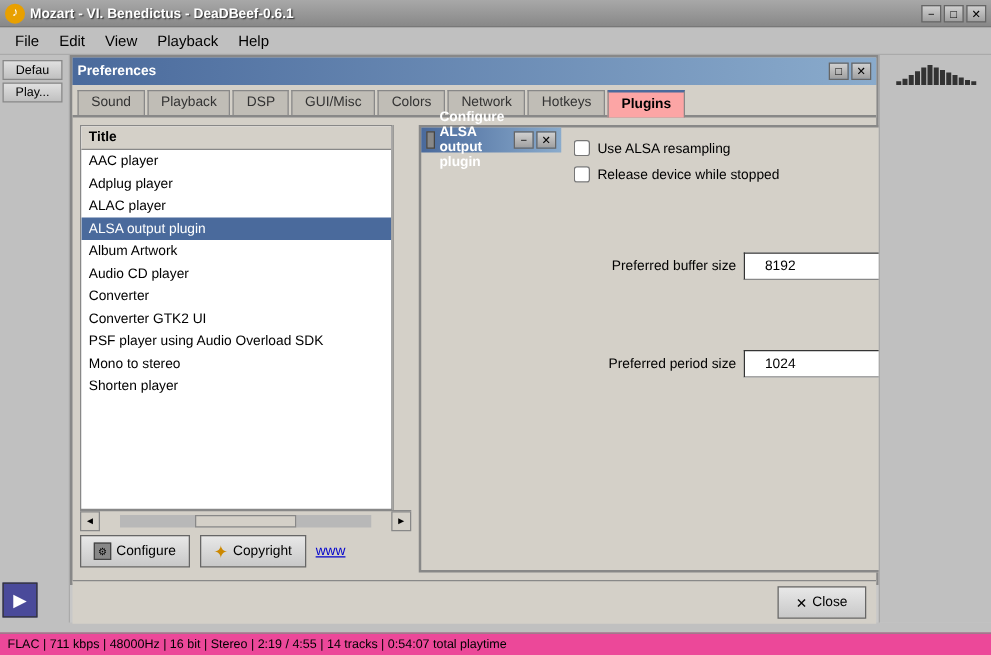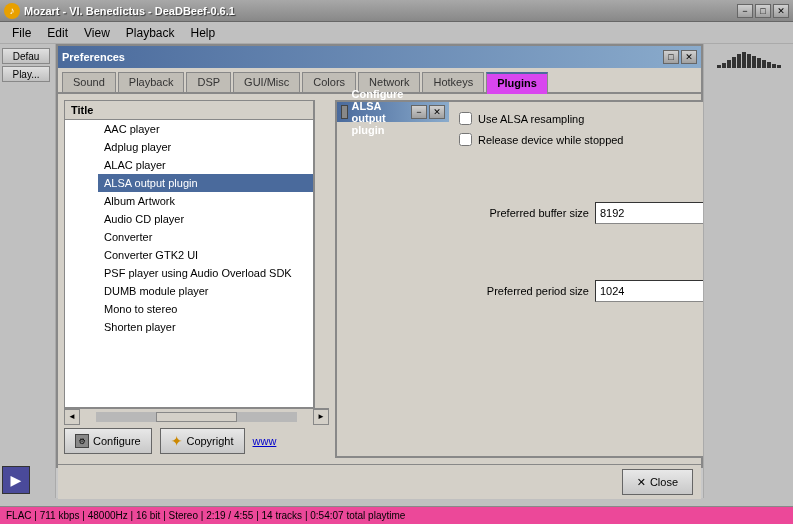--- a/index.html
+++ b/index.html
@@ -174,21 +174,21 @@
     .tab {
       padding: 3px 10px;
       font-size: 11px;
       background: #c0bdb6;
       border: 1px solid #888;
       border-bottom: none;
       cursor: pointer;
       color: #333;
     }
     .tab.active {
-      background: #d946ef;
+      background: #fca5a5;
       border-top: 2px solid #4a6a9c;
       font-weight: bold;
       color: #000;
       margin-bottom: -2px;
       padding-bottom: 5px;
     }
 
     
     .plugins-content {
       display: flex;
@@ -209,21 +209,20 @@
     .plugin-list-header {
       background: #d4d0c8;
       padding: 3px 6px;
       font-size: 11px;
       font-weight: bold;
       border-bottom: 1px solid #888;
     }
     .plugin-list {
       overflow-y: auto;
       flex: 1;
-      padding-left: 33px;
     }
     .plugin-item {
       padding: 3px 6px;
       font-size: 11px;
       cursor: pointer;
       color: #000;
     }
     .plugin-item.selected {
       background: #4a6a9c;
       color: white;
@@ -305,21 +304,21 @@
     }
     .field-label {
       min-width: 130px;
       text-align: right;
     }
     .field-input {
       width: 120px;
       height: 22px;
       background: white;
       border: 1px inset #888;
-      padding: 2px 4px;
+      padding: 2px 16px;
       font-size: 11px;
     }
     .alsa-buttons {
       display: flex;
       justify-content: center;
       gap: 8px;
       padding: 6px;
     }
     .btn {
       height: 40px;
@@ -566,21 +565,20 @@
               <div class="plugin-list">
                 <div class="plugin-item">AAC player</div>
                 <div class="plugin-item">Adplug player</div>
                 <div class="plugin-item">ALAC player</div>
                 <div class="plugin-item selected">ALSA output plugin</div>
                 <div class="plugin-item">Album Artwork</div>
                 <div class="plugin-item">Audio CD player</div>
                 <div class="plugin-item">Converter</div>
                 <div class="plugin-item">Converter GTK2 UI</div>
                 <div class="plugin-item">PSF player using Audio Overload SDK</div>
-                <div class="plugin-item">DUMB module player</div>
                 <div class="plugin-item">Mono to stereo</div>
                 <div class="plugin-item">Shorten player</div>
               </div>
             </div>
             <div class="list-scrollbar"></div>
           </div>
 
           <div class="list-hscroll">
             <div class="scroll-arrow">◄</div>
             <div class="scroll-track">

